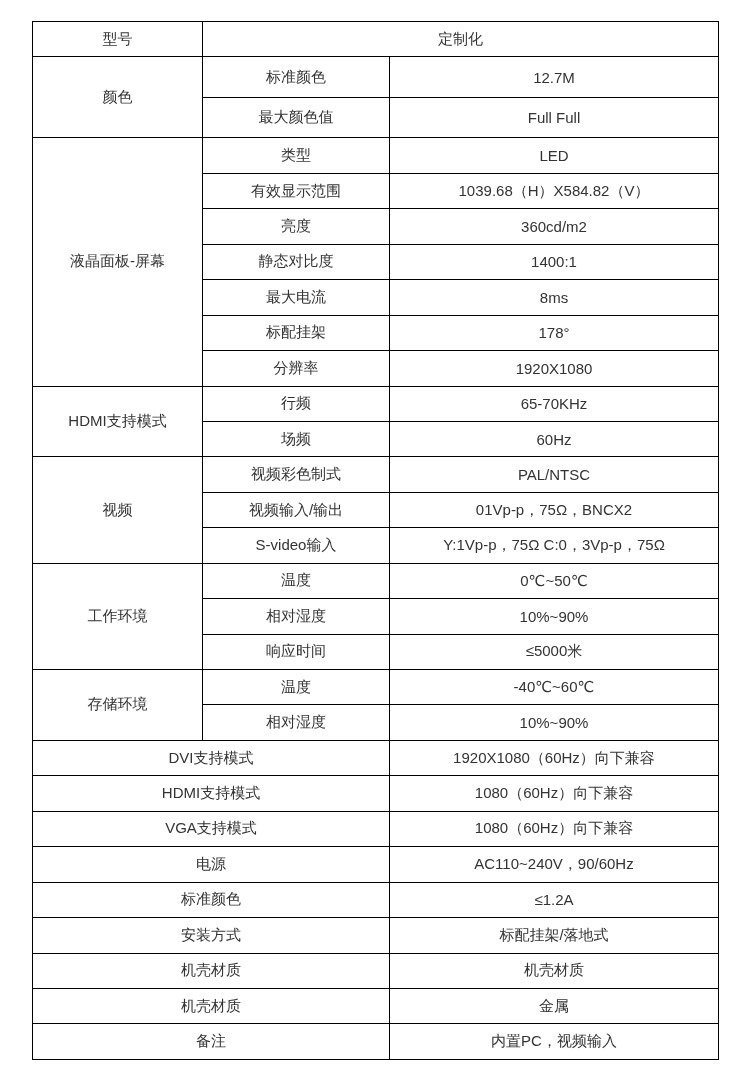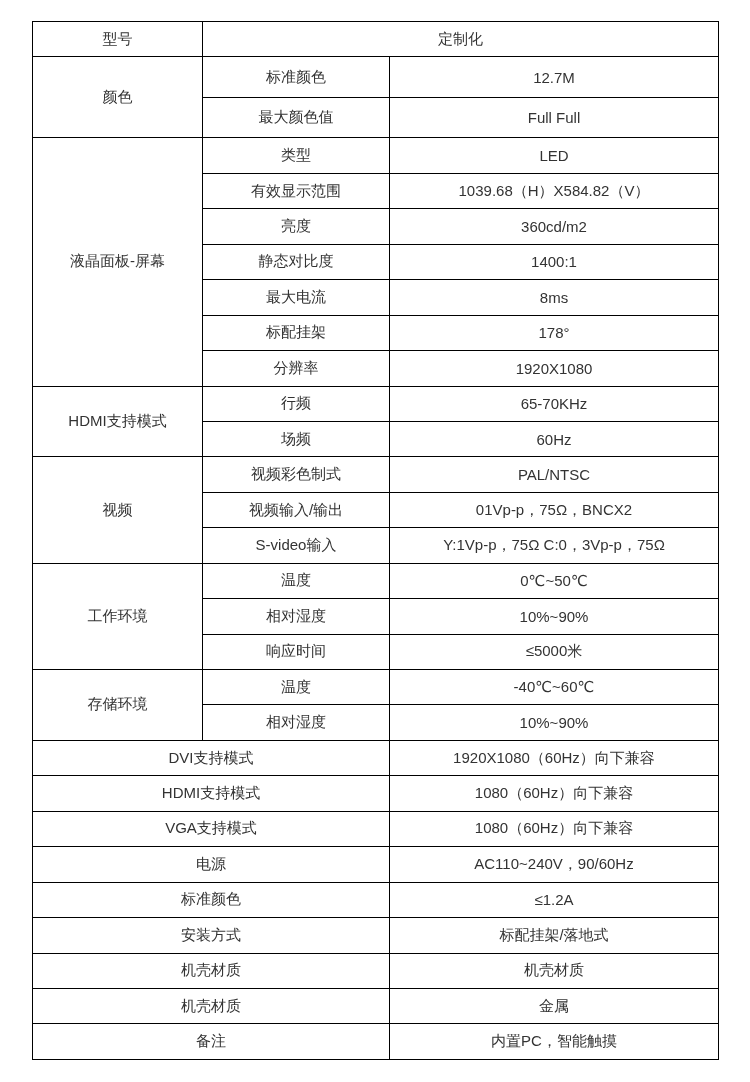--- a/index.html
+++ b/index.html
@@ -181,17 +181,17 @@
       <tr class="r">
         <td colspan="2">机壳材质</td>
         <td>机壳材质</td>
       </tr>
       <tr class="r">
         <td colspan="2">机壳材质</td>
         <td>金属</td>
       </tr>
       <tr class="r">
         <td colspan="2">备注</td>
-        <td>内置PC，智能触摸</td>
+        <td>内置PC，视频输入</td>
       </tr>
     </tbody>
   </table>
 </div>
 
 </body></html>

